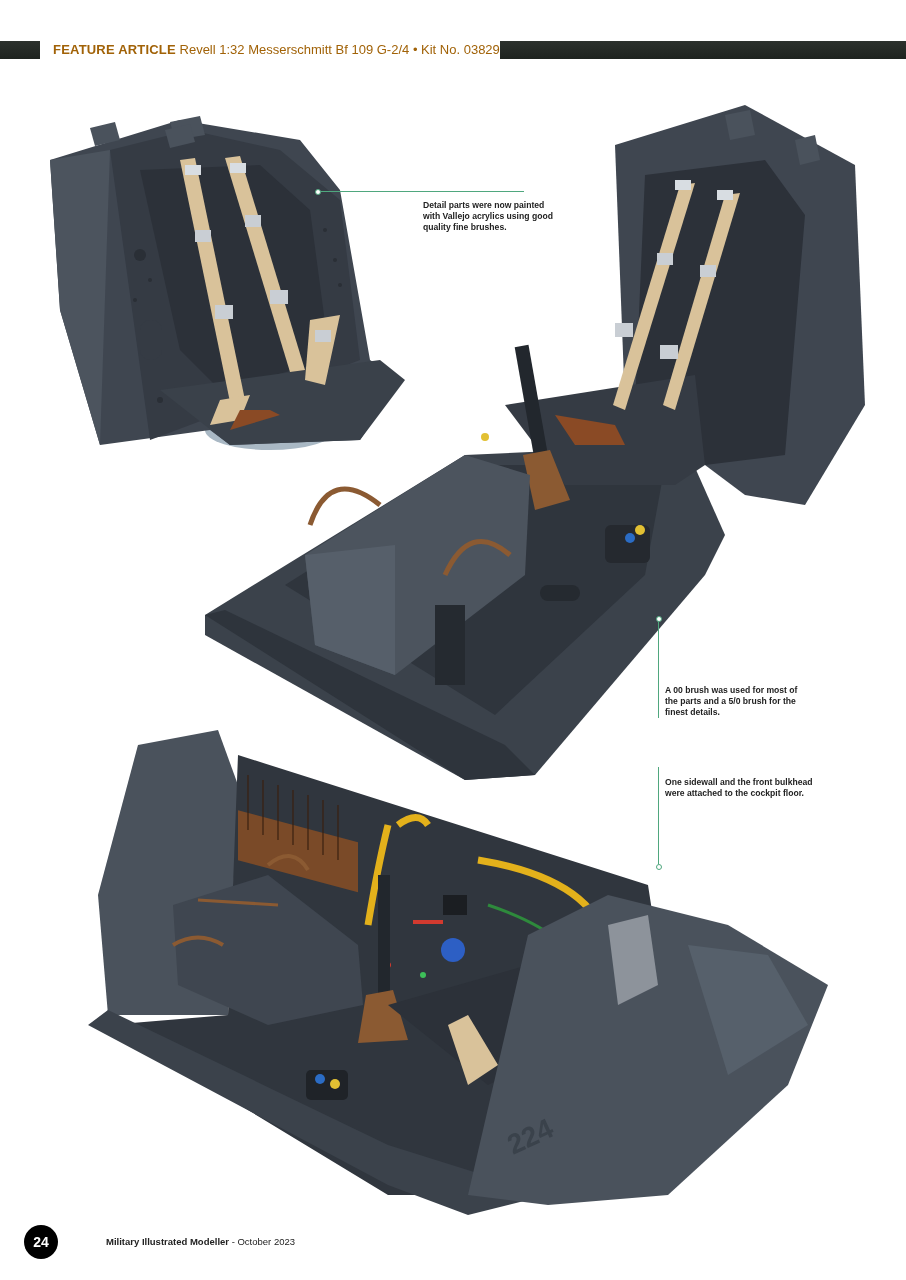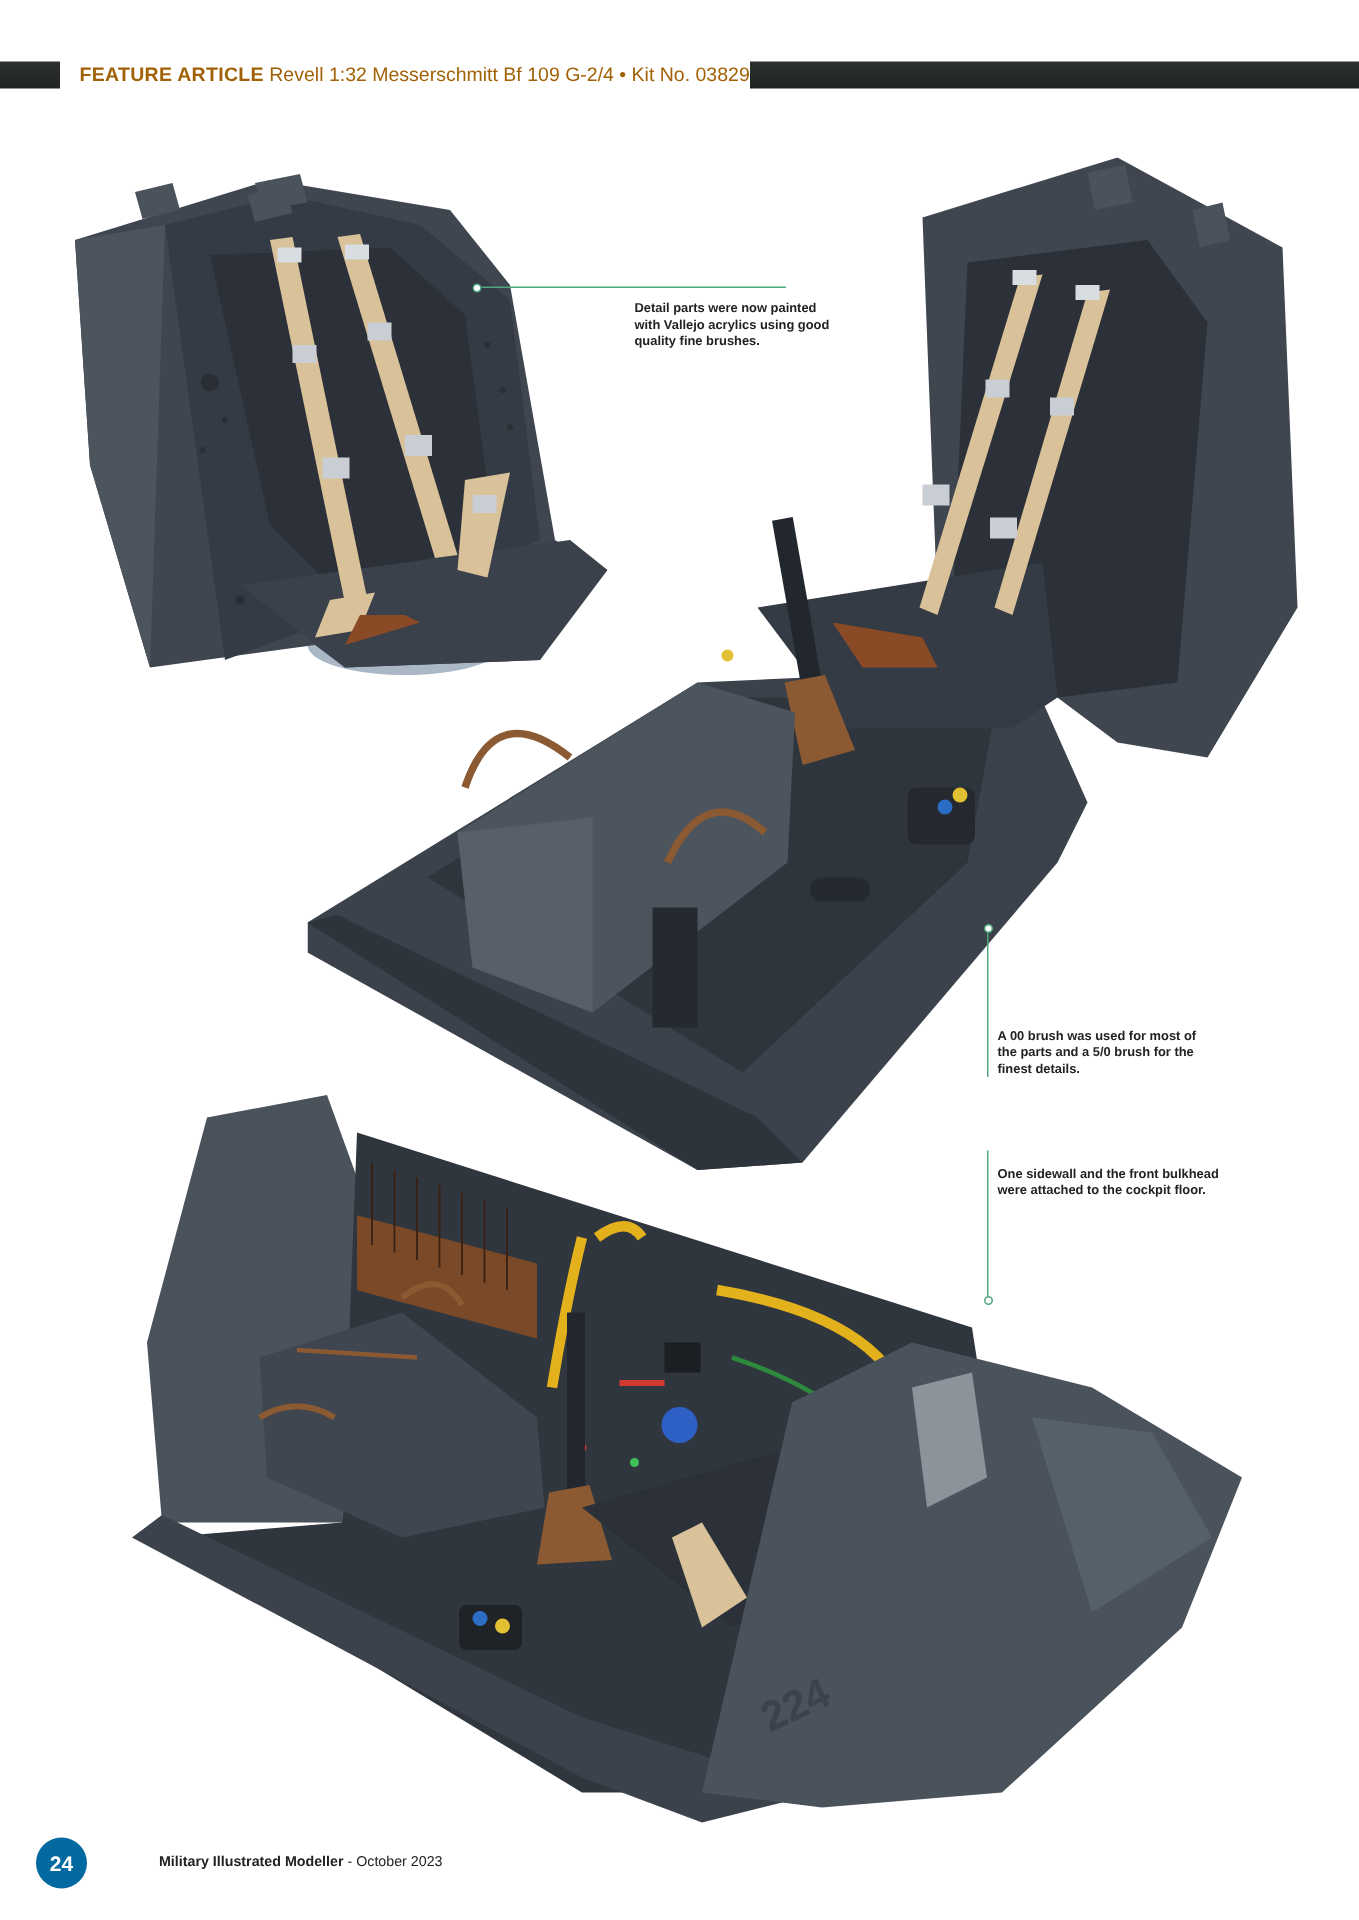--- a/index.html
+++ b/index.html
@@ -14,21 +14,21 @@
   .hdr-text b { font-weight:bold; letter-spacing:0.2px; }
 
   .photo { position:absolute; }
   svg { display:block; }
 
   .caption { position:absolute; font-size:8.6px; line-height:11px; font-weight:bold; color:#222; font-family:"Liberation Sans", sans-serif; }
   .leader-h { position:absolute; height:1px; background:#4fa77e; }
   .leader-v { position:absolute; width:1px; background:#4fa77e; }
   .dot { position:absolute; width:4px; height:4px; border:1px solid #4fa77e; border-radius:50%; background:#fff; }
 
-  .folio { position:absolute; left:24px; top:1225px; width:34px; height:34px; border-radius:50%; background:#0369a1; color:#fff; font-weight:bold; font-size:14px; line-height:34px; text-align:center; }
+  .folio { position:absolute; left:24px; top:1225px; width:34px; height:34px; border-radius:50%; background:#000000; color:#fff; font-weight:bold; font-size:14px; line-height:34px; text-align:center; }
   .footer { position:absolute; left:66px; top:1236px; font-size:9.5px; color:#222; white-space:nowrap; }
   .footer b { font-weight:bold;padding-left:40px; }
 </style>
 </head>
 <body>
 
 <div class="hdr-left"></div>
 <div class="hdr-text">
   <b>FEATURE ARTICLE</b>
   <span>Revell 1:32 Messerschmitt Bf 109 G-2/4 • Kit No. 03829</span>

